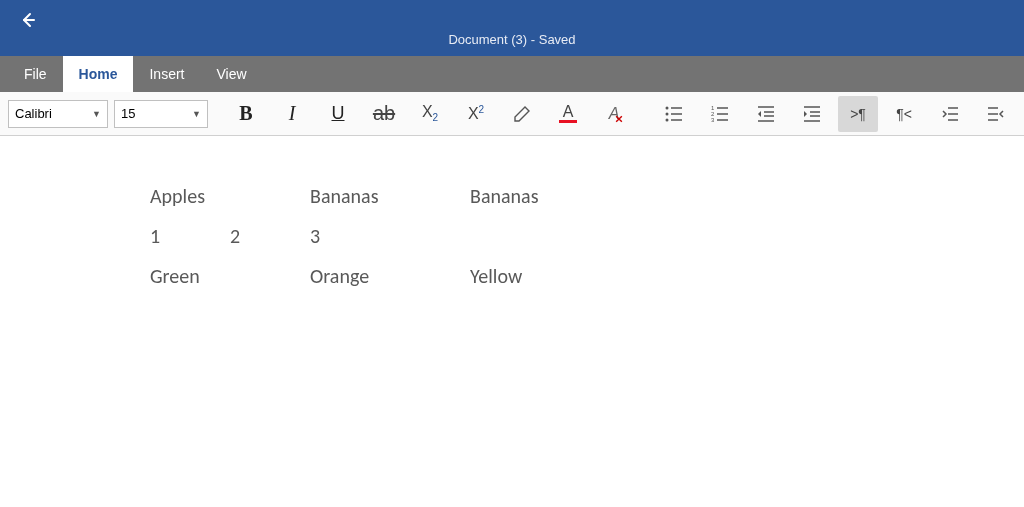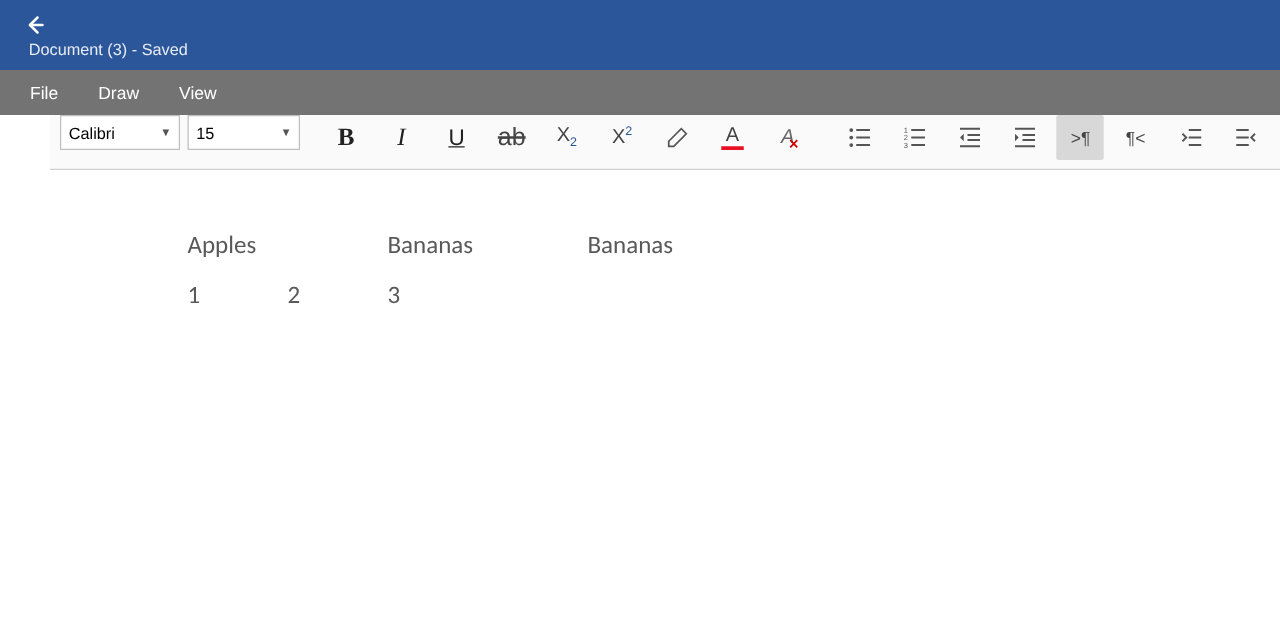--- a/index.html
+++ b/index.html
@@ -22,24 +22,23 @@
     align-items: center;
     justify-content: center;
     cursor: pointer;
     font-size: 18px;
   }
   .doc-title {
     position: absolute;
     top: 32px;
     left: 0;
     right: 0;
-    text-align: left;
+    text-align: center;
     font-size: 13px;
     color: #e8ecf5;
-    padding-left: 23px;
   }
 
   .tabs {
     background: #737373;
     display: flex;
     align-items: flex-end;
     padding: 0 8px;
     height: 36px;
   }
   .tab {
@@ -55,24 +54,23 @@
     background: #fff;
     color: #2B579A;
     font-weight: 600;
   }
 
   .toolbar {
     background: #fafafa;
     border-bottom: 1px solid #d0d0d0;
     height: 44px;
     display: flex;
-    align-items: flex-start;
+    align-items: center;
     padding: 0 6px;
     gap: 2px;
-    margin-left: 40px;
   }
   .combo {
     height: 28px;
     border: 1px solid #c0c0c0;
     background: #fff;
     display: flex;
     align-items: center;
     padding: 0 6px;
     font-size: 13px;
     position: relative;
@@ -127,21 +125,22 @@
     <svg width="16" height="16" viewBox="0 0 16 16">
       <path d="M10 2 L4 8 L10 14" stroke="#fff" stroke-width="2" fill="none" stroke-linecap="round" stroke-linejoin="round"></path>
       <line x1="4" y1="8" x2="14" y2="8" stroke="#fff" stroke-width="2" stroke-linecap="round"></line>
     </svg>
   </div>
   <div class="doc-title">Document (3) - Saved</div>
 </div>
 
 <div class="tabs">
   <div class="tab">File</div>
-  <div class="tab">Draw</div>
+  <div class="tab active">Home</div>
+  <div class="tab">Insert</div>
   <div class="tab">View</div>
 </div>
 
 <div class="toolbar">
   <div class="combo font">
     <span>Calibri</span>
     <span class="caret">▼</span>
   </div>
   <div class="combo size">
     <span>15</span>
@@ -259,15 +258,20 @@
       <td colspan="2">Apples</td>
       <td>Bananas</td>
       <td>Bananas</td>
     </tr>
     <tr>
       <td class="tight">1</td>
       <td class="tight">2</td>
       <td>3</td>
       <td></td>
     </tr>
+    <tr>
+      <td colspan="2">Green</td>
+      <td>Orange</td>
+      <td>Yellow</td>
+    </tr>
   </tbody>
     </table>
 </div>
 
 </body></html>

